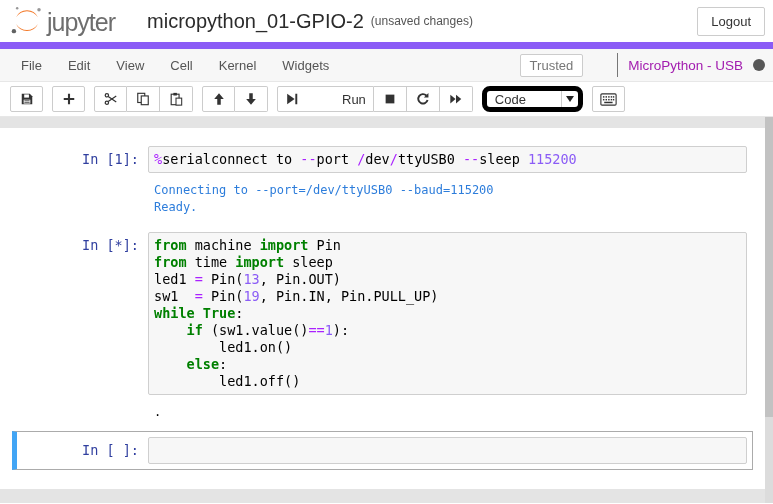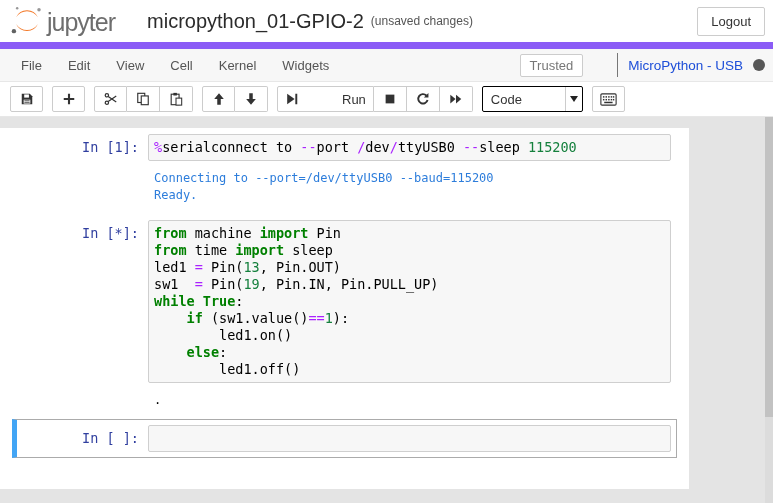--- a/index.html
+++ b/index.html
@@ -19,62 +19,62 @@
     padding:6px 13px; font-size:13px; color:#333; cursor:pointer; }
 
   
   #menubar { height:33px; background:#f7f7f7; border-bottom:1px solid #e7e7e7;
     display:flex; align-items:center; padding-left:8px; }
   .menu-item { font-size:13px; color:#555; padding:8px 13px; cursor:pointer; }
   #menubar-right { margin-left:auto; display:flex; align-items:center; padding-right:6px; }
   #trusted-badge { border:1px solid #ccc; border-radius:2px; background:#fff;
     color:#777; font-size:13px; padding:3px 9px; margin-right:34px; }
   #kernel-divider { width:1px; height:24px; background:#777; margin-right:10px; }
-  #kernel-name { font-size:13.5px; color:#1d4ed8; margin-right:10px; }
+  #kernel-name { font-size:13.5px; color:#a21caf; margin-right:10px; }
   #kernel-indicator { width:12px; height:12px; border-radius:50%; background:#575757; margin-right:2px; }
 
   
   #toolbar { height:35px; background:#fff; border-bottom:1px solid #e7e7e7;
     display:flex; align-items:center; padding-left:10px; }
   .btn-group { display:flex; margin-right:9px; }
   .tb-btn { height:26px; min-width:33px; background:#fff; border:1px solid #ccc;
     display:flex; align-items:center; justify-content:center; cursor:pointer; padding:0 7px;gap:37px; }
   .btn-group .tb-btn + .tb-btn { border-left:none; }
   .btn-group .tb-btn:first-child { border-radius:2px 0 0 2px; }
   .btn-group .tb-btn:last-child { border-radius:0 2px 2px 0; }
   .btn-group .tb-btn:only-child { border-radius:2px; }
   .tb-btn svg { width:14px; height:14px; }
   .tb-btn .btn-label { font-size:13px; color:#333; margin-left:6px; }
-  #celltype-select { height:26px; width:101px; background:#fff; border:1px solid #000000;
-    border-radius:2px; display:flex; align-items:center; font-size:13px; color:#333;
+  #celltype-select { height:26px; width:101px; background:#fff; border:5px solid #000000;
+    border-radius:8px; display:flex; align-items:center; font-size:13px; color:#333;
     padding-left:8px; margin-right:9px; cursor:pointer; position:relative; }
   #celltype-select .sel-arrow { position:absolute; right:0; top:0; bottom:0; width:17px;
     border-left:1px solid #ccc; display:flex; align-items:center; justify-content:center; }
 
   
   #site { height:386px; background:#e4e4e4; padding:11px 0 0 0; position:relative; }
-  #notebook { background:#fff; width:689px; height:361px; overflow:hidden; }
+  #notebook { background:#fff; width:765px; height:361px; padding-top:12px; overflow:hidden; }
   #scroll-track { position:absolute; top:0; right:0; width:8px; height:386px; background:#dcdcdc; }
   #scroll-thumb { position:absolute; top:0; right:0; width:8px; height:300px; background:#c2c2c2; }
 
   .cell { border:1px solid transparent; border-left:5px solid transparent;
     margin:0 12px 0 12px; padding:5px; background:#fff; position:relative; }
   .cell.selected { border-color:#ababab; border-left:5px solid #42a5f5; }
   .input-row { display:flex; }
   .prompt { width:126px; min-width:126px; text-align:right; padding-right:9px;
     font-family:"DejaVu Sans Mono", monospace; font-size:13.5px; color:#303f9f;
     line-height:17px; padding-top:5px; cursor:default; }
   .prompt.out { color:transparent; }
   .input-area { flex:1; background:#f7f7f7; border:1px solid #cfcfcf; border-radius:2px;
     padding:4px 5px; }
   pre.code { font-family:"DejaVu Sans Mono", monospace; font-size:13.5px; line-height:17px;
     color:#000; white-space:pre; }
   .cm-kw { color:#008000; font-weight:bold; }
   .cm-op { color:#aa22ff; }
-  .cm-num { color:#15803d; }
+  .cm-num { color:#8b5cf6; }
   .output-row { display:flex; padding:9px 0 4px 0; }
   .output-text { font-family:"DejaVu Sans Mono", monospace; font-size:12px;
     line-height:17px; white-space:pre; padding-left:6px; }
 </style>
 </head>
 <body>
 
 <div id="header">
   <div id="logo">
     <svg viewBox="0 0 44 44">

